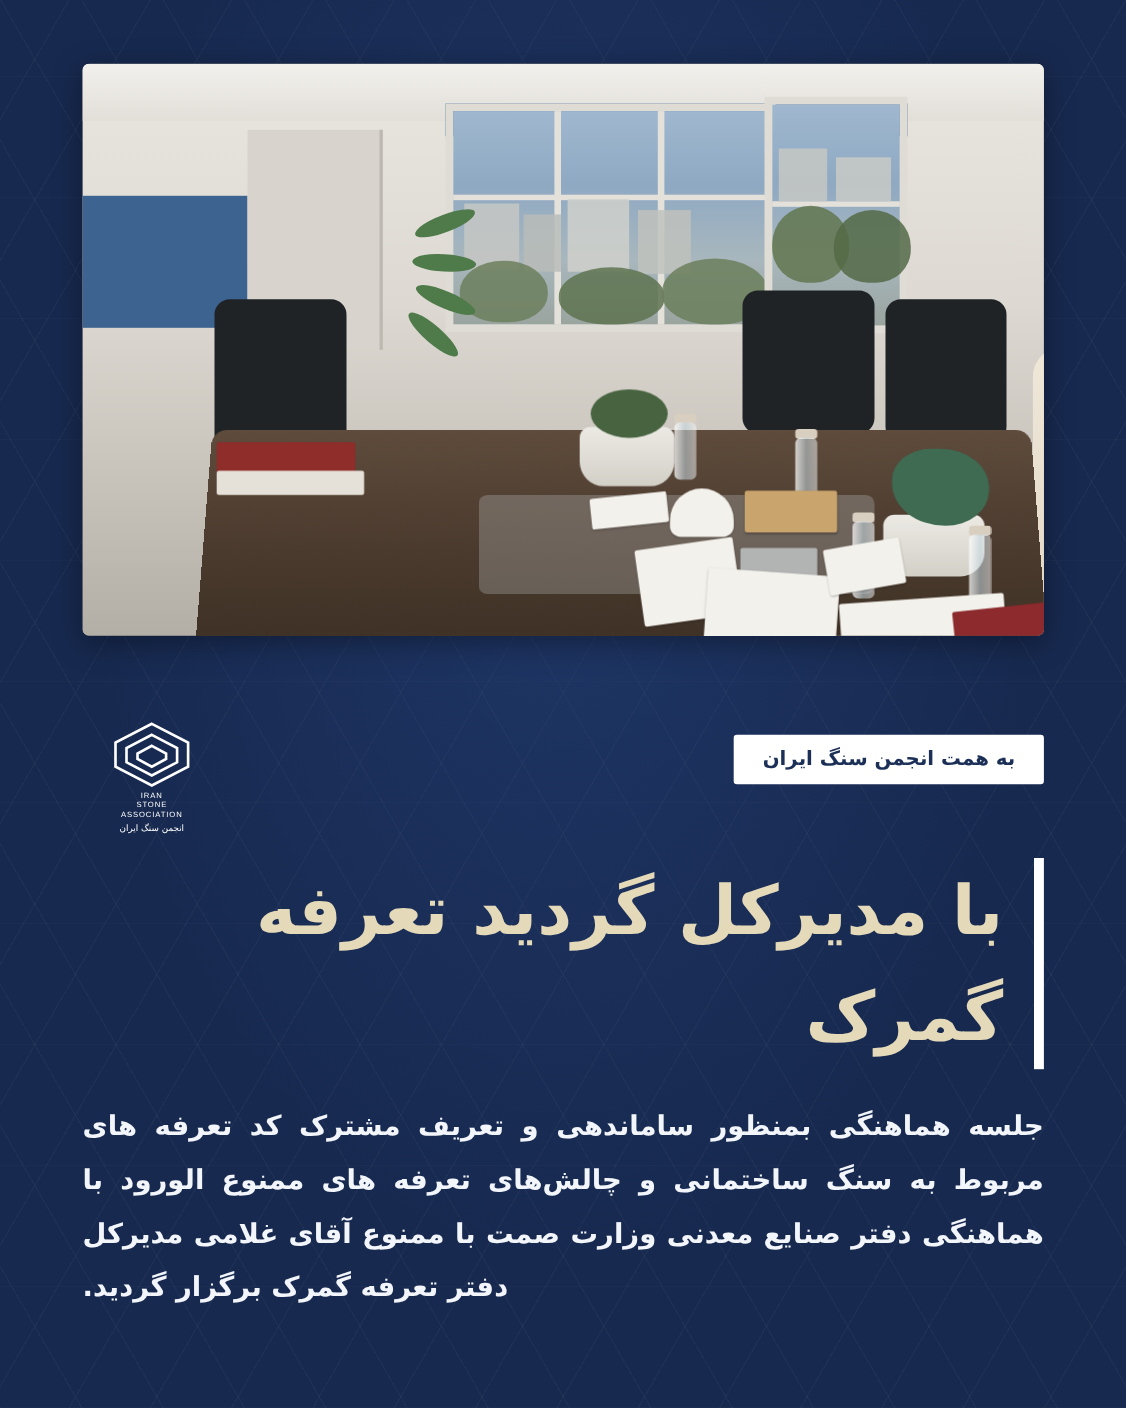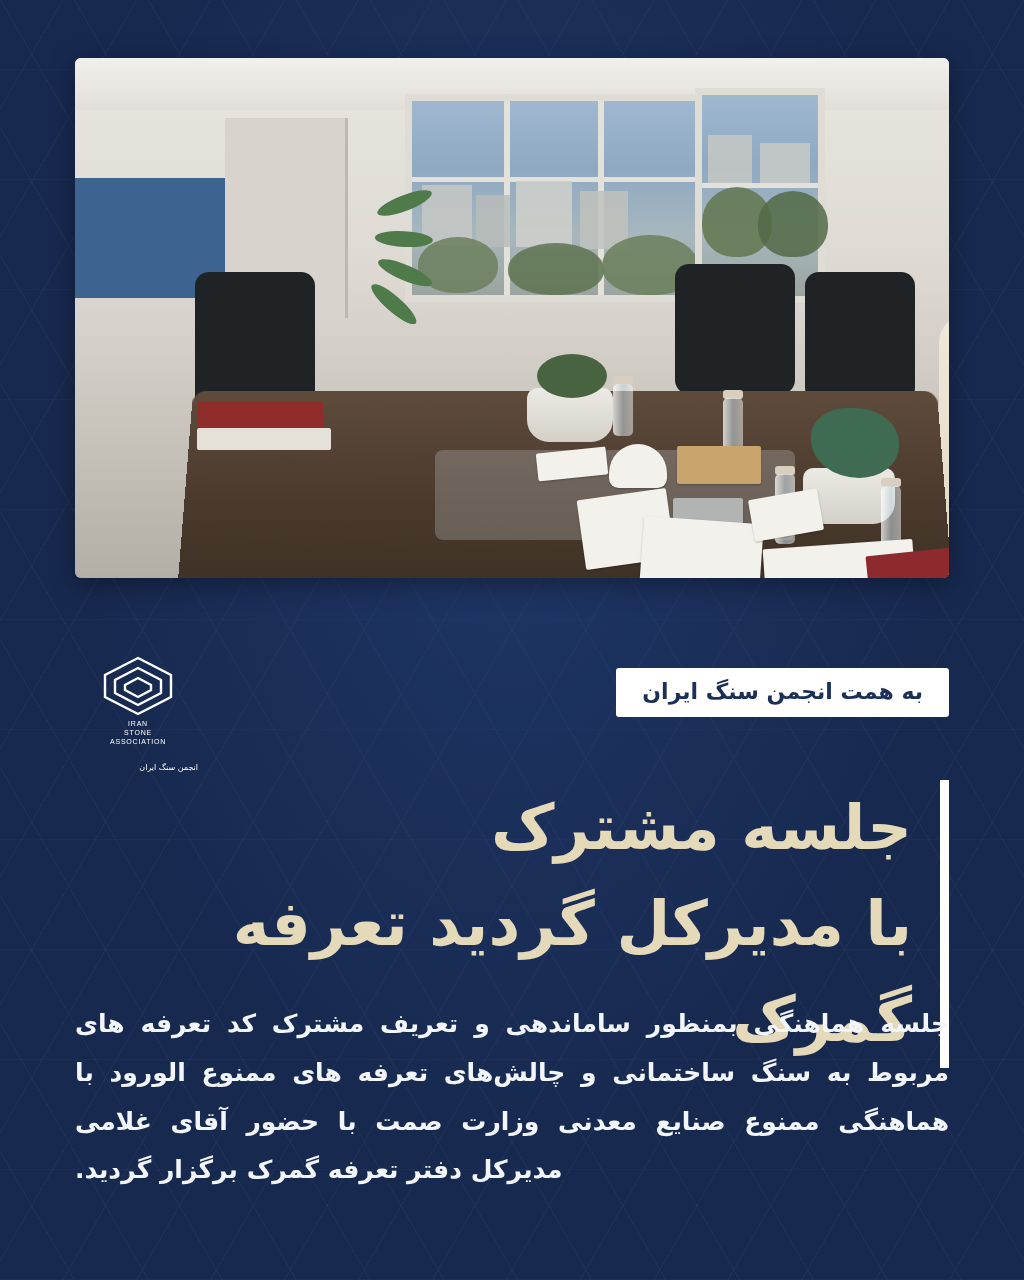--- a/index.html
+++ b/index.html
@@ -163,34 +163,34 @@
   .logo-text {
     text-align: center;
     font-size: 7px;
     letter-spacing: .8px;
     line-height: 1.25;
     margin-top: 3px;
     color: #ffffff;
     font-family: "Liberation Sans", sans-serif;
   }
   .logo-text-fa {
-    text-align: right;
+    text-align: center;
     font-size: 8px;
-    margin-top: 17px;
+    margin-top: 2px;
     color: #ffffff;
   }
 
   
   .kicker {
     position: absolute;
     right: 75px;
     top: 668px;
     background: #ffffff;
     color: #1b2f57;
-    font-size: 22px;
+    font-size: 18px;
     font-weight: bold;
     padding: 11px 26px 13px 26px;
     border-radius: 3px;
     letter-spacing: -0.2px;
     white-space: nowrap;
   }
 
   
   .headline {
     position: absolute;
@@ -358,18 +358,17 @@
       <span>IRAN</span><br>
       <span>STONE</span><br>
       <span>ASSOCIATION</span>
     </div>
     <div class="logo-text-fa">انجمن سنگ ایران</div>
   </div>
 
   <div class="kicker">به همت انجمن سنگ ایران</div>
 
   <div class="headline">
-    <span class="l1">جلسه مشترک</span>
     <span class="l2">با مدیرکل گردید تعرفه گمرک</span>
   </div>
 
-  <div class="bodytext">جلسه هماهنگی بمنظور ساماندهی و تعریف مشترک کد تعرفه های مربوط به سنگ ساختمانی و چالش‌های تعرفه های ممنوع الورود با هماهنگی ممنوع صنایع معدنی وزارت صمت با حضور آقای غلامی مدیرکل دفتر تعرفه گمرک برگزار گردید.</div>
+  <div class="bodytext">جلسه هماهنگی بمنظور ساماندهی و تعریف مشترک کد تعرفه های مربوط به سنگ ساختمانی و چالش‌های تعرفه های ممنوع الورود با هماهنگی دفتر صنایع معدنی وزارت صمت با ممنوع آقای غلامی مدیرکل دفتر تعرفه گمرک برگزار گردید.</div>
 </div>
 
 </body></html>

